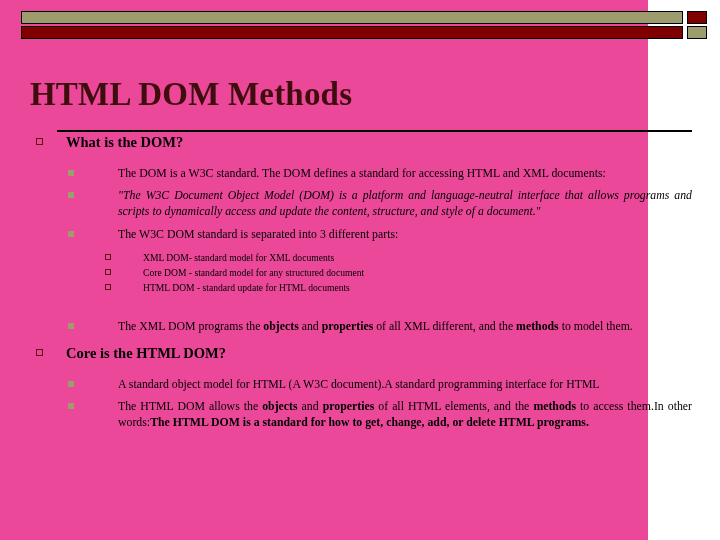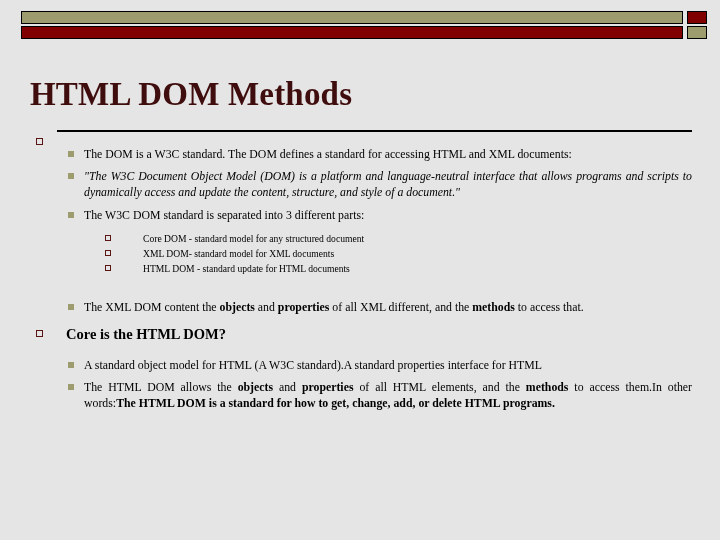--- a/index.html
+++ b/index.html
@@ -11,23 +11,23 @@
     width: 720px;
     height: 540px;
     overflow: hidden;
     font-family: "Liberation Serif", "DejaVu Serif", serif;
     color: #000000;
     -webkit-font-smoothing: none;
   }
 
   .slide {
     position: relative;
-    width: 720px;
+    width: 648px;
     height: 540px;
-    background: #e5e5e5;
+    background: #ec4899;
   }
 
   
   .deco {
     position: absolute;
     left: 21px;
     top: 11px;
     width: 686px;
     height: 28px;
   }
@@ -105,21 +105,21 @@
     top: 5px;
     width: 7px;
     height: 7px;
     border: 1.4px solid #5a1414;
     box-sizing: border-box;
     background: transparent;
   }
 
   .l2 {
     position: relative;
-    padding-left: 84px;
+    padding-left: 118px;
     padding-right: 28px;
     font-size: 11.8px;
     line-height: 16.2px;
     text-align: justify;
   }
   .l2 .bullet {
     position: absolute;
     left: 68px;
     top: 5px;
     width: 6px;
@@ -169,20 +169,21 @@
     </div>
   </div>
 
   <div class="title">HTML DOM Methods</div>
   <div class="title-rule"></div>
 
   <div class="body">
 
     <div class="l1">
       <span class="bullet"></span>
+      <span>What is the DOM?</span>
     </div>
 
     <div class="gap-a"></div>
 
     <div class="l2">
       <span class="bullet"></span>
       <span>The DOM is a W3C standard. The DOM defines a standard for accessing HTML and XML documents:</span>
     </div>
 
     <div class="gap-c"></div>
@@ -196,53 +197,53 @@
 
     <div class="l2">
       <span class="bullet"></span>
       <span>The W3C DOM standard is separated into 3 different parts:</span>
     </div>
 
     <div class="gap-b"></div>
 
     <div class="l3">
       <span class="bullet"></span>
+      <span>XML DOM- standard model for XML documents</span>
+    </div>
+    <div class="l3">
+      <span class="bullet"></span>
       <span>Core DOM - standard model for any structured document</span>
     </div>
     <div class="l3">
       <span class="bullet"></span>
-      <span>XML DOM- standard model for XML documents</span>
-    </div>
-    <div class="l3">
-      <span class="bullet"></span>
       <span>HTML DOM - standard update for HTML documents</span>
     </div>
 
     <div class="gap-d"></div>
 
 
     <div class="gap-a"></div>
 
     <div class="l2">
       <span class="bullet"></span>
-      <span><span>The XML DOM content the </span><b>objects</b><span> and </span><b>properties</b><span> of all XML different, and the </span><b>methods</b><span> to access that.</span></span>
+      <span><span>The XML DOM programs the </span><b>objects</b><span> and </span><b>properties</b><span> of all XML different, and the </span><b>methods</b><span> to model them.</span></span>
     </div>
 
     <div class="gap-d"></div>
 
     <div class="l1">
       <span class="bullet"></span>
       <span>Core is the HTML DOM?</span>
     </div>
 
     <div class="gap-a"></div>
 
     <div class="l2">
       <span class="bullet"></span>
-      <span><span>A standard object model for HTML (A W3C standard).A standard properties interface for HTML</span></span>
+      <span><span>A standard object model for HTML (A W3C document).A standard programming interface for HTML</span></span>
     </div>
 
     <div class="gap-c"></div>
 
     <div class="l2">
       <span class="bullet"></span>
       <span><span>The HTML DOM allows the </span><b>objects</b><span> and </span><b>properties</b><span> of all HTML elements, and the </span><b>methods</b><span> to access them.In other words:</span><b>The HTML DOM is a standard for how to get, change, add, or delete HTML programs.</b></span>
     </div>
 
   </div>

